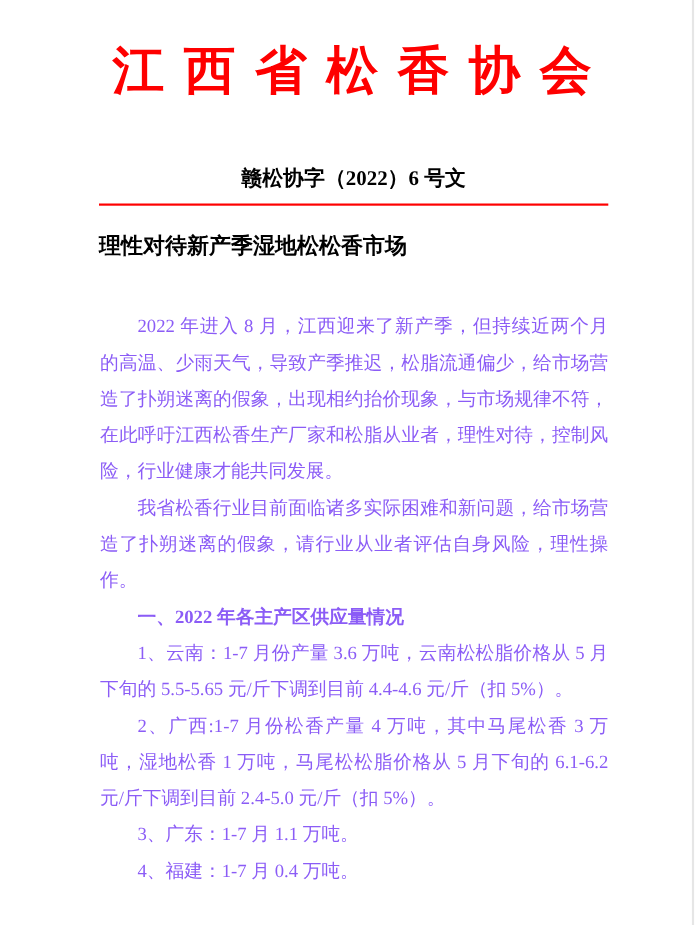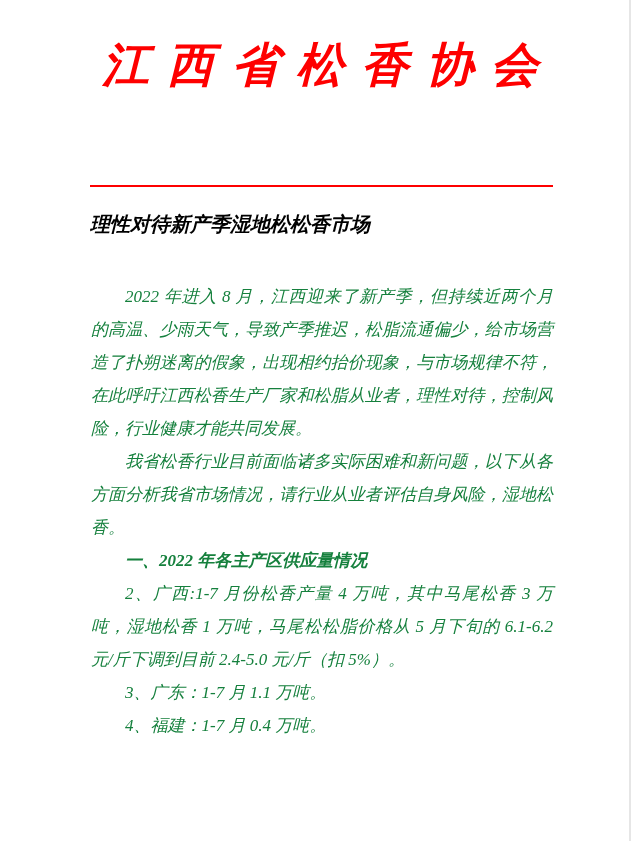--- a/index.html
+++ b/index.html
@@ -1,16 +1,16 @@
 <!DOCTYPE html>
 <html style="--accent: #fe0000;"><head>
 <meta charset="utf-8">
 <style>
   :root { --accent: #fe0000; }
-  * { box-sizing: border-box; font-style: italic; }
+  * { box-sizing: border-box; }
   html, body {
     margin: 0;
     padding: 0;
     background: #ffffff;
   }
   .page {
     position: relative;
     width: 635px;
     height: 841px;
     background: #ffffff;
@@ -63,21 +63,21 @@
     color: #000000;
   }
   .doc-body {
     position: absolute;
     top: 280px;
     left: 91px;
     width: 462px;
     font-size: 17px;
     line-height: 33px;
     text-align: justify;
-    color: #15803d;
+    color: #8b5cf6;
   }
   .para {
     margin: 0;
     text-indent: 34px;
   }
   .section-heading {
     margin: 0;
     text-indent: 34px;
     font-weight: bold;
   }
@@ -90,29 +90,31 @@
     background: #e6e6e6;
   }
 </style>
 </head>
 <body>
 
 <div class="page">
 
   <h1 class="org-title">江 西 省 松 香 协 会</h1>
 
+  <div class="doc-number">赣松协字（2022）6 号文</div>
 
   <div class="red-rule"></div>
 
   <h2 class="doc-title">理性对待新产季湿地松松香市场</h2>
 
   <div class="doc-body">
     <p class="para">2022 年进入 8 月，江西迎来了新产季，但持续近两个月的高温、少雨天气，导致产季推迟，松脂流通偏少，给市场营造了扑朔迷离的假象，出现相约抬价现象，与市场规律不符，在此呼吁江西松香生产厂家和松脂从业者，理性对待，控制风险，行业健康才能共同发展。</p>
-    <p class="para">我省松香行业目前面临诸多实际困难和新问题，以下从各方面分析我省市场情况，请行业从业者评估自身风险，湿地松香。</p>
+    <p class="para">我省松香行业目前面临诸多实际困难和新问题，给市场营造了扑朔迷离的假象，请行业从业者评估自身风险，理性操作。</p>
     <p class="section-heading">一、2022 年各主产区供应量情况</p>
+    <p class="para">1、云南：1-7 月份产量 3.6 万吨，云南松松脂价格从 5 月下旬的 5.5-5.65 元/斤下调到目前 4.4-4.6 元/斤（扣 5%）。</p>
     <p class="para">2、广西:1-7 月份松香产量 4 万吨，其中马尾松香 3 万吨，湿地松香 1 万吨，马尾松松脂价格从 5 月下旬的 6.1-6.2 元/斤下调到目前 2.4-5.0 元/斤（扣 5%）。</p>
     <p class="para">3、广东：1-7 月 1.1 万吨。</p>
     <p class="para">4、福建：1-7 月 0.4 万吨。</p>
   </div>
 
   <div class="page-edge-right"></div>
 
 </div>
 
 </body></html>

